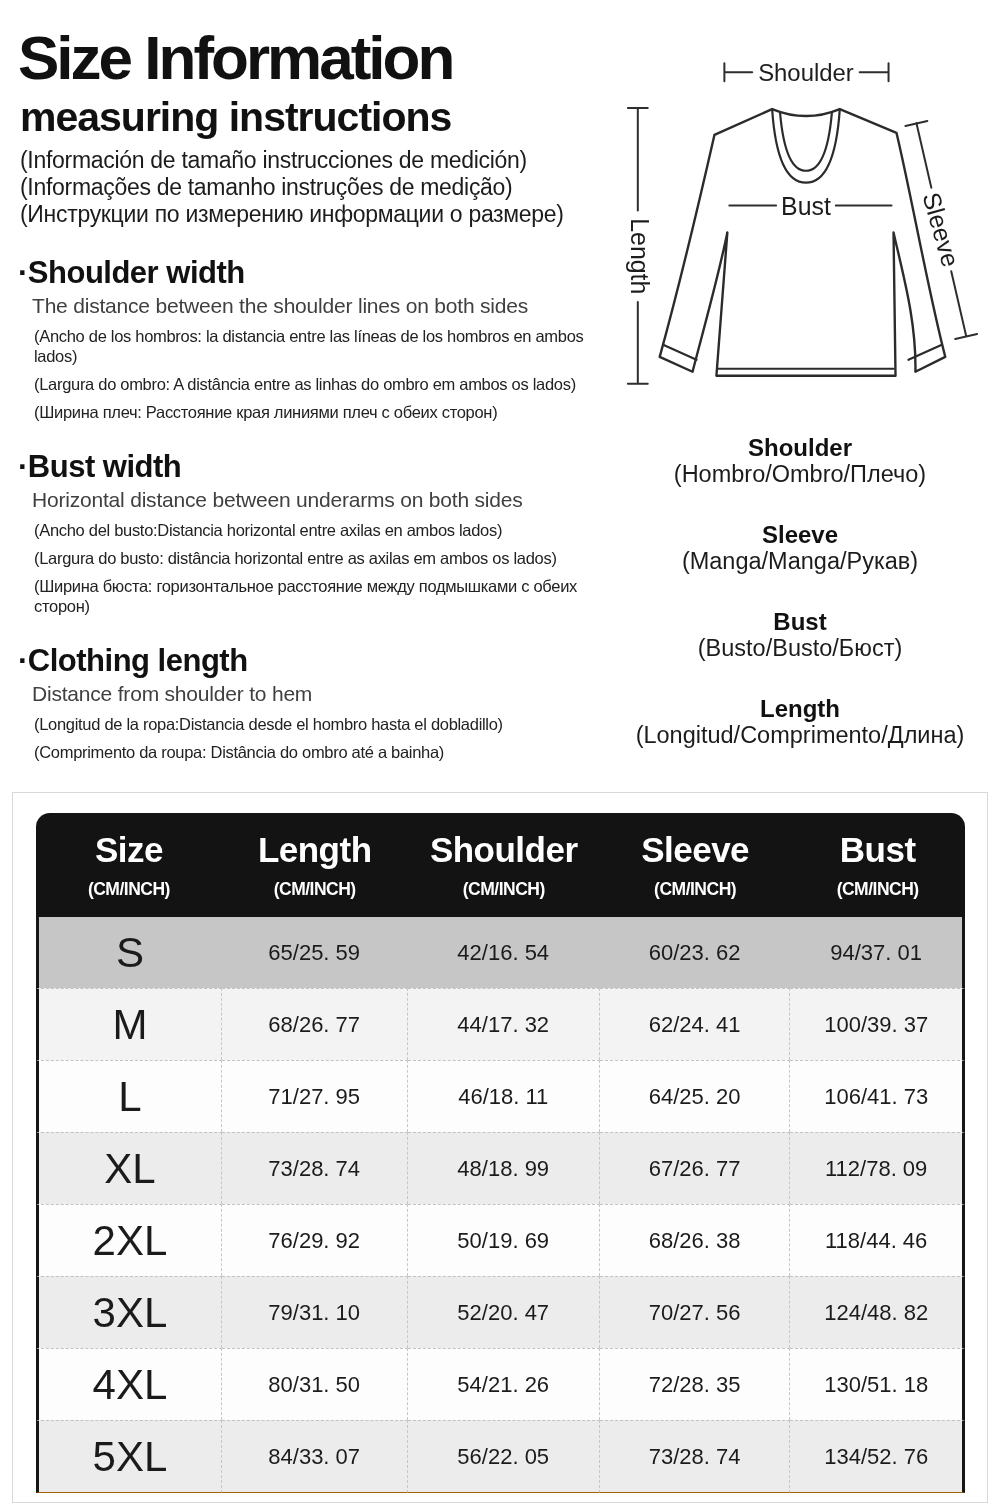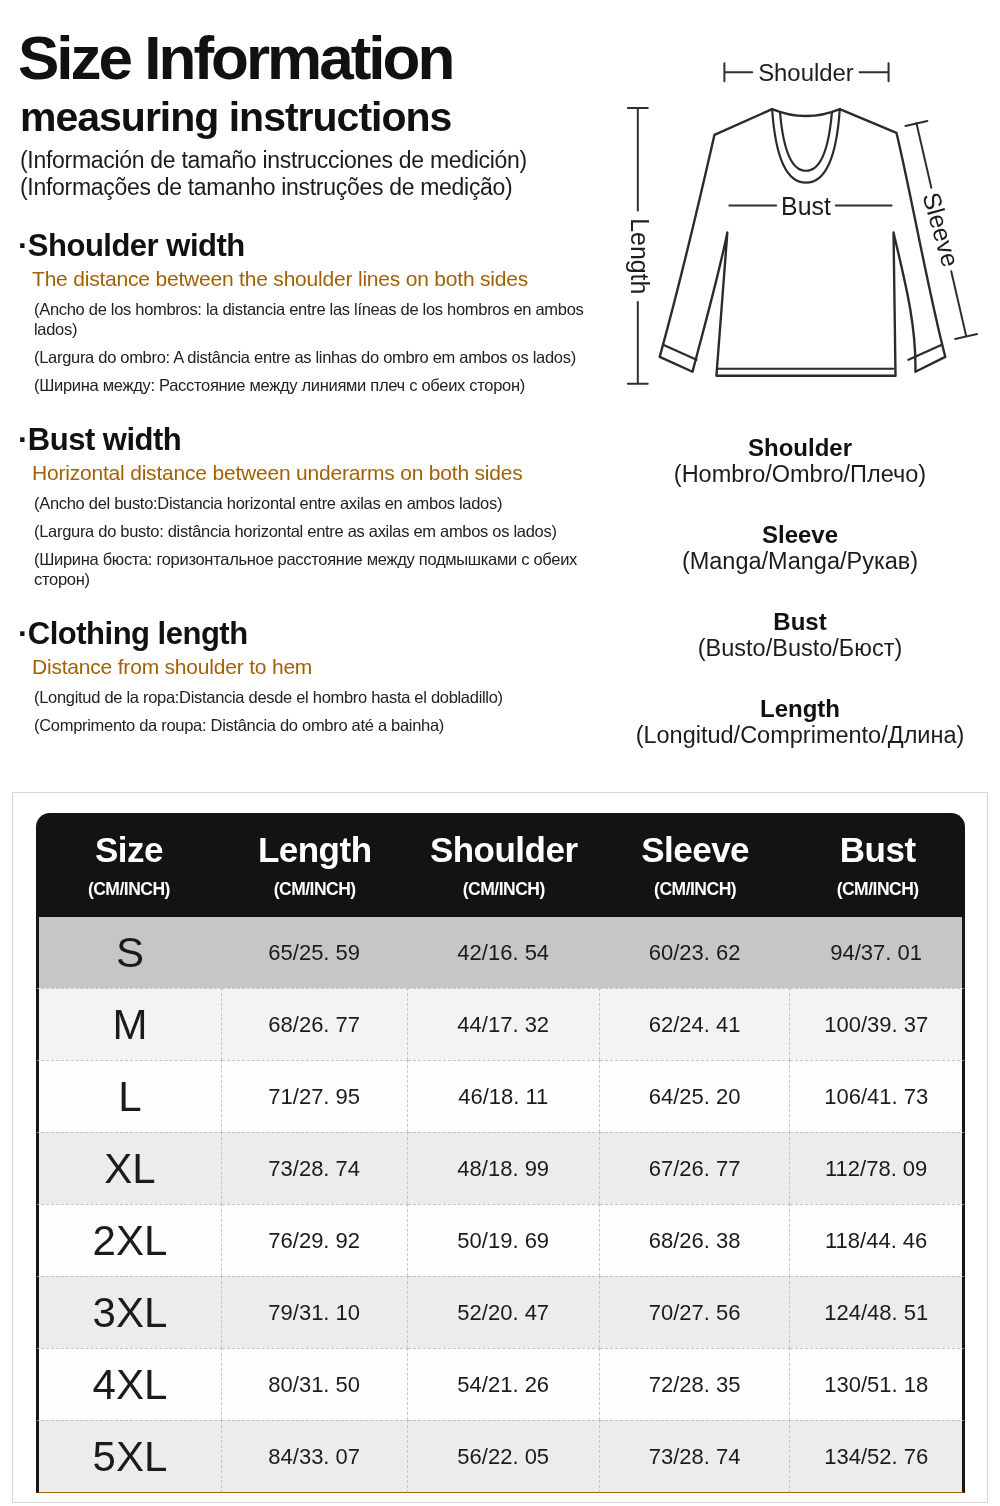--- a/index.html
+++ b/index.html
@@ -8,21 +8,21 @@
 
   
   .left-col{position:absolute;left:18px;top:26px;width:578px;}
   .title{font-size:62px;font-weight:700;letter-spacing:-3px;line-height:1.04;margin:0;color:#111;}
   .subtitle{font-size:41px;font-weight:700;letter-spacing:-1px;margin:4px 0 6px 2px;color:#111;}
   .trans{font-size:23px;line-height:27px;margin:0 0 0 2px;letter-spacing:-0.3px;color:#1c1c1c;}
 
   .measure-section{margin-top:27px;}
   .measure-section h3{font-size:31px;font-weight:700;margin:0;letter-spacing:-0.5px;color:#111;}
   .bullet{font-weight:700;}
-  .desc{font-size:21px;margin:3px 0 7px 14px;letter-spacing:-0.2px;color:#a16207;}
+  .desc{font-size:21px;margin:3px 0 7px 14px;letter-spacing:-0.2px;color:#404040;}
   .note{font-size:16.5px;line-height:20px;margin:8px 0 0 16px;letter-spacing:-0.3px;color:#222;}
 
   
   .diagram-svg{position:absolute;left:600px;top:22px;width:398px;height:400px;}
   .garment{fill:#ffffff;stroke:#2b2b2b;stroke-width:2.4;stroke-linejoin:round;stroke-linecap:round;}
   .detail{fill:none;stroke:#2b2b2b;stroke-width:2.2;stroke-linecap:round;}
   .mline{fill:none;stroke:#2e2e2e;stroke-width:2;stroke-linecap:round;}
   .dlabel{fill:#1d1d1d;font-family:"Liberation Sans","DejaVu Sans",sans-serif;font-size:25px;}
   .dlabel.small{font-size:24px;}
 
@@ -57,27 +57,28 @@
 </head>
 <body>
 
 <div class="page">
 
   <section class="left-col">
     <h1 class="title">Size Information</h1>
     <h2 class="subtitle">measuring instructions</h2>
     <p class="trans">(Información de tamaño instrucciones de medición)</p>
     <p class="trans">(Informações de tamanho instruções de medição)</p>
+    <p class="trans">(Инструкции по измерению информации о размере)</p>
 
     <div class="measure-section">
       <h3><span class="bullet">·</span><span>Shoulder width</span></h3>
       <p class="desc">The distance between the shoulder lines on both sides</p>
       <p class="note">(Ancho de los hombros: la distancia entre las líneas de los hombros en ambos lados)</p>
       <p class="note">(Largura do ombro: A distância entre as linhas do ombro em ambos os lados)</p>
-      <p class="note">(Ширина между: Расстояние между линиями плеч с обеих сторон)</p>
+      <p class="note">(Ширина плеч: Расстояние края линиями плеч с обеих сторон)</p>
     </div>
 
     <div class="measure-section">
       <h3><span class="bullet">·</span><span>Bust width</span></h3>
       <p class="desc">Horizontal distance between underarms on both sides</p>
       <p class="note">(Ancho del busto:Distancia horizontal entre axilas en ambos lados)</p>
       <p class="note">(Largura do busto: distância horizontal entre as axilas em ambos os lados)</p>
       <p class="note">(Ширина бюста: горизонтальное расстояние между подмышками с обеих сторон)</p>
     </div>
 
@@ -202,21 +203,21 @@
             <td>76/29. 92</td>
             <td>50/19. 69</td>
             <td>68/26. 38</td>
             <td>118/44. 46</td>
           </tr>
           <tr>
             <td>3XL</td>
             <td>79/31. 10</td>
             <td>52/20. 47</td>
             <td>70/27. 56</td>
-            <td>124/48. 51</td>
+            <td>124/48. 82</td>
           </tr>
           <tr>
             <td>4XL</td>
             <td>80/31. 50</td>
             <td>54/21. 26</td>
             <td>72/28. 35</td>
             <td>130/51. 18</td>
           </tr>
           <tr>
             <td>5XL</td>

